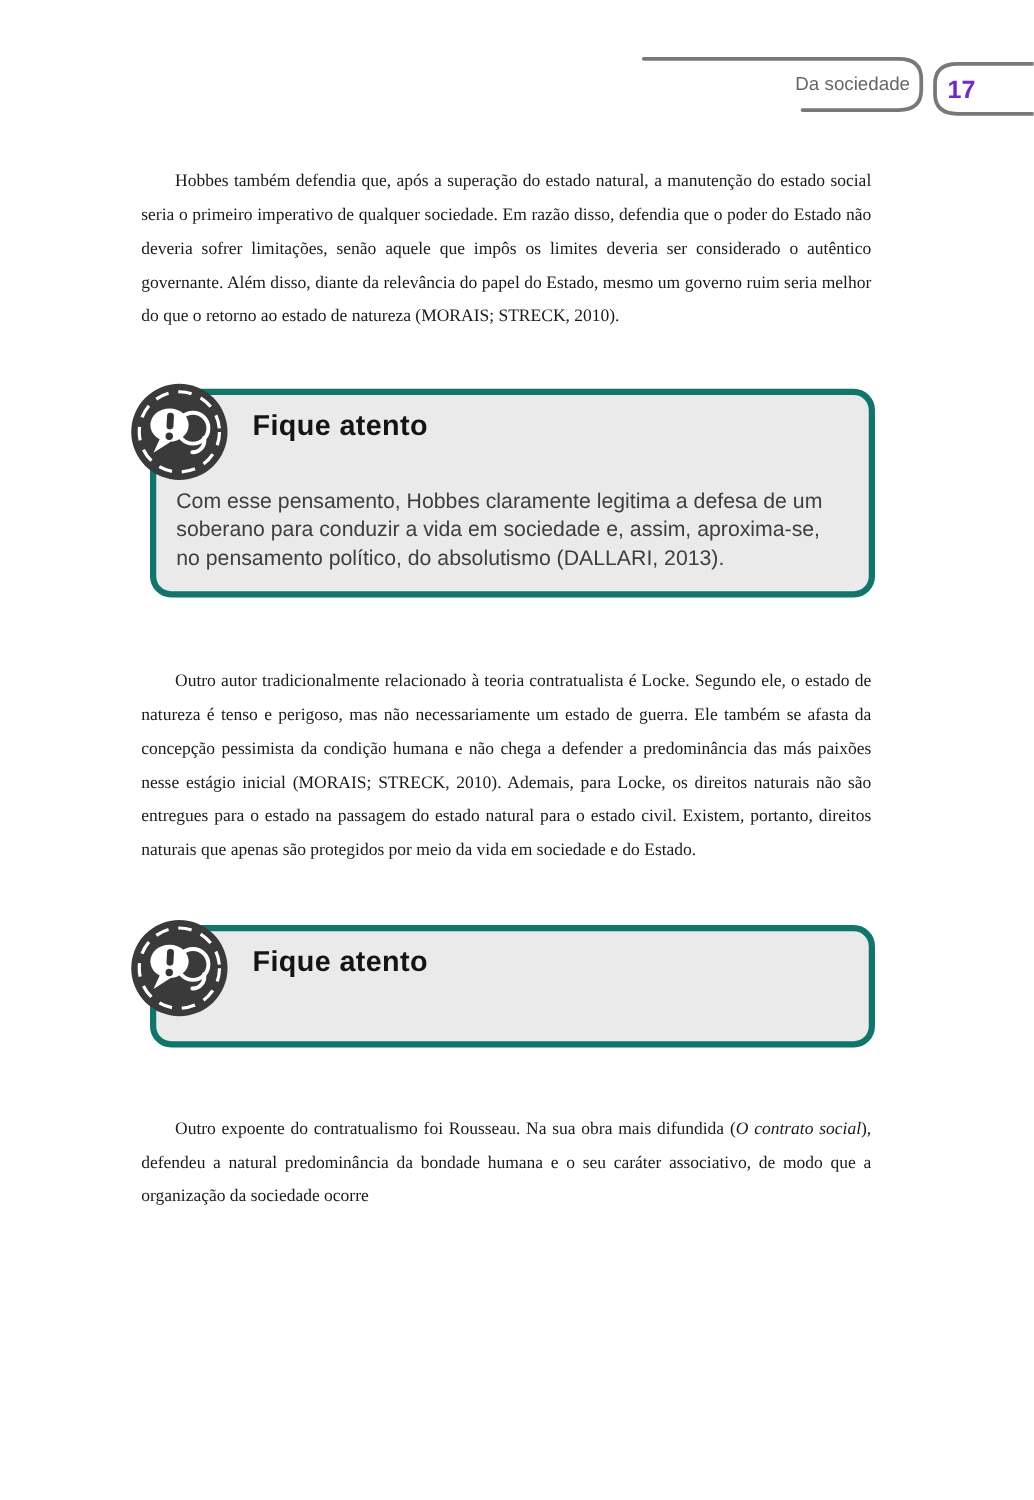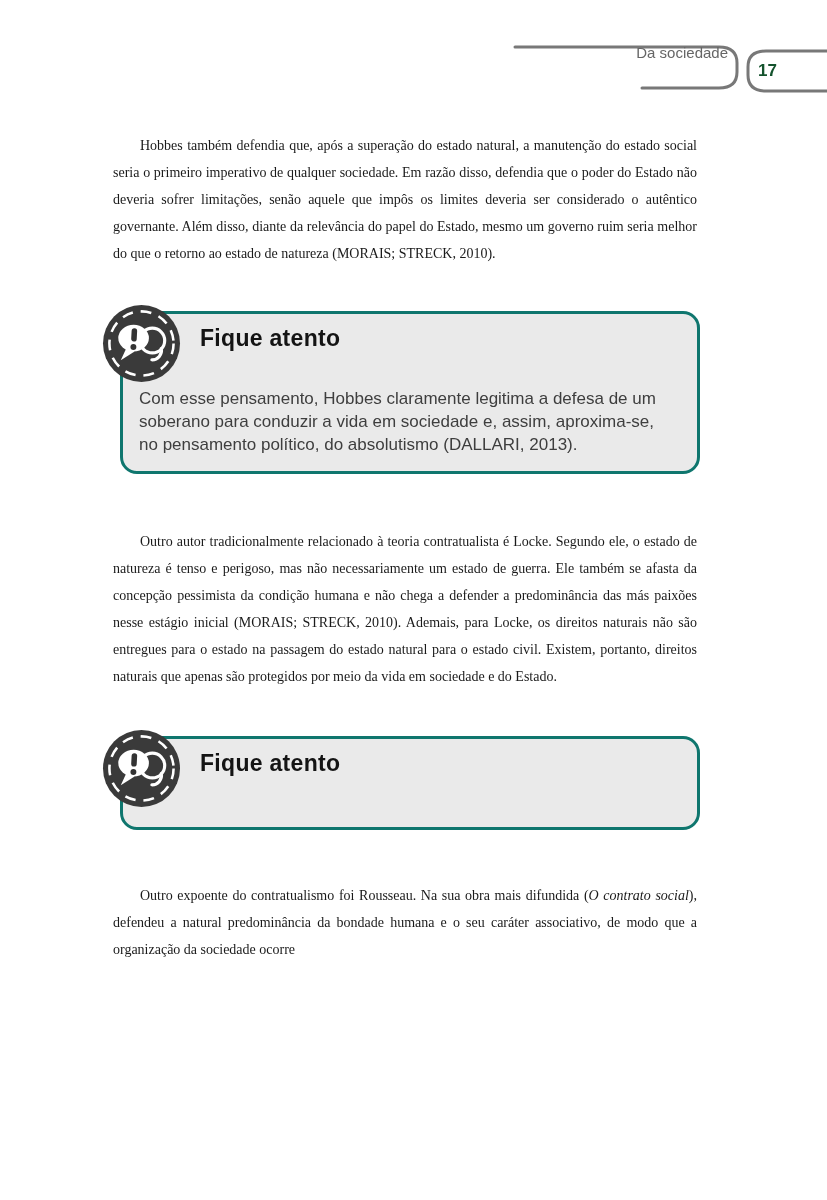--- a/index.html
+++ b/index.html
@@ -6,48 +6,48 @@
   .page{
     position:relative;
     width:827px;height:1200px;
     background:#ffffff;
     overflow:hidden;
     font-family:"Liberation Serif", serif;
   }
   
   .header-svg{position:absolute;top:0;left:0;}
   .section-label{
-    position:absolute;top:44px;left:580px;width:148px;
+    position:absolute;top:59px;left:580px;width:148px;
     text-align:right;
     font-family:"Liberation Sans", sans-serif;
     font-size:15px;color:#666666;
   }
   .page-number{
     position:absolute;top:61px;left:758px;
     font-family:"Liberation Sans", sans-serif;
-    font-size:17px;font-weight:bold;color:#14532d;
+    font-size:20px;font-weight:bold;color:#6d28d9;
   }
   
   .content{position:absolute;top:132px;left:113px;width:584px;}
   .body-par{
     margin:0;
     font-size:14px;line-height:27px;
     color:#1a1a1a;
     text-align:justify;text-indent:27px;
     hyphens:auto;-webkit-hyphens:auto;
   }
   .body-par .italic{font-style:italic;}
   
   .callout{
     position:relative;
     box-sizing:border-box;
     margin-left:7px;
     width:580px;
     background:#eaeaea;
-    border:3px solid #0f766e;
+    border:5px solid #0f766e;
     border-radius:17px;
     padding:73px 26px 15px 16px;
   }
   .callout-1{margin-top:44px;}
   .callout-2{margin-top:46px;}
   .par-2{margin-top:54px;}
   .par-3{margin-top:52px;}
   .callout-icon{
     position:absolute;left:-21px;top:-10px;
     width:79px;height:79px;

